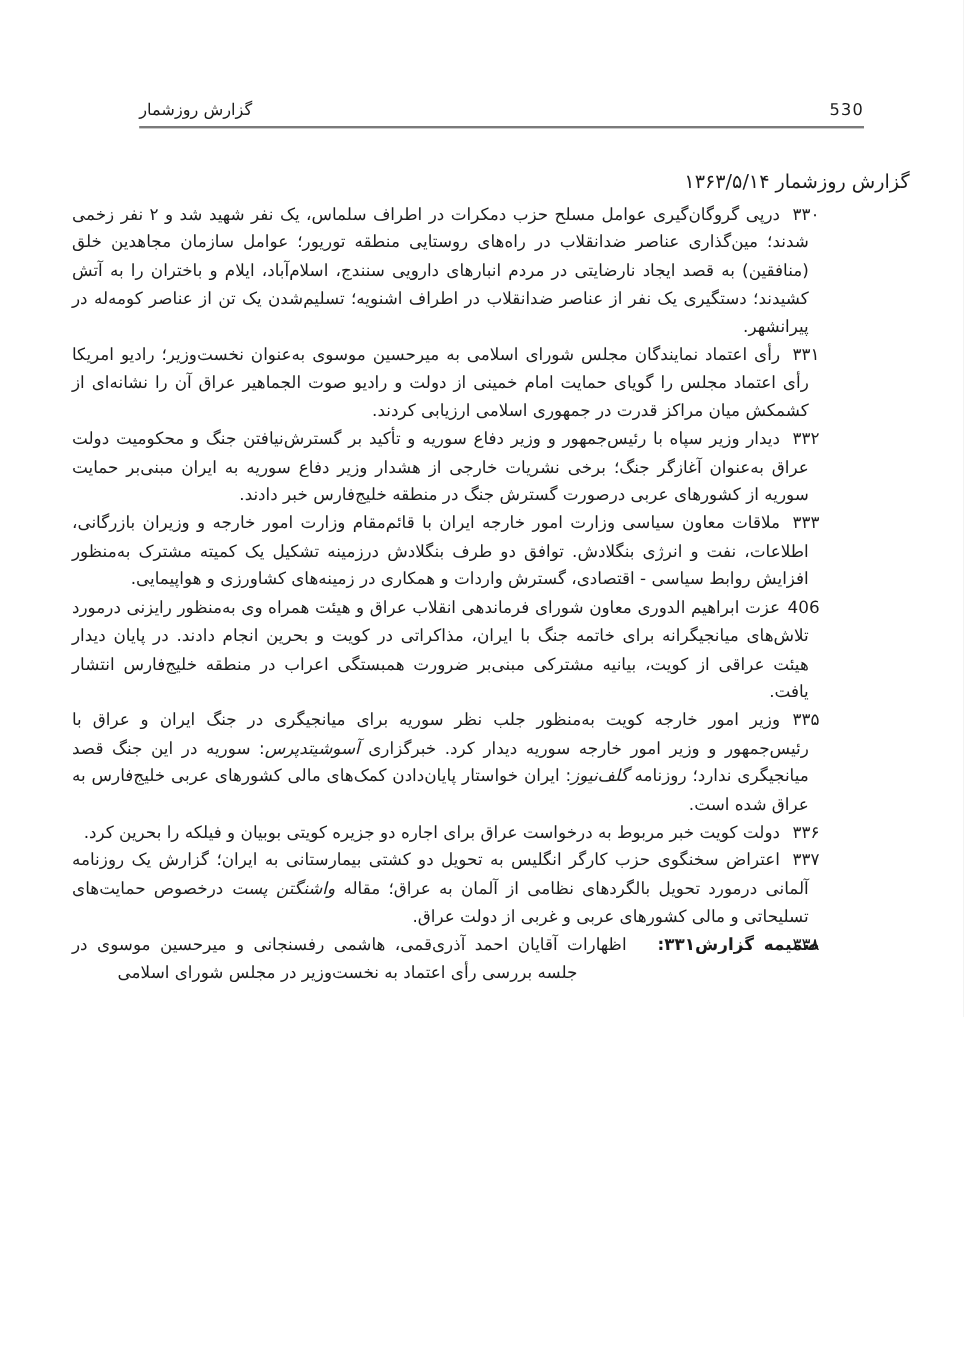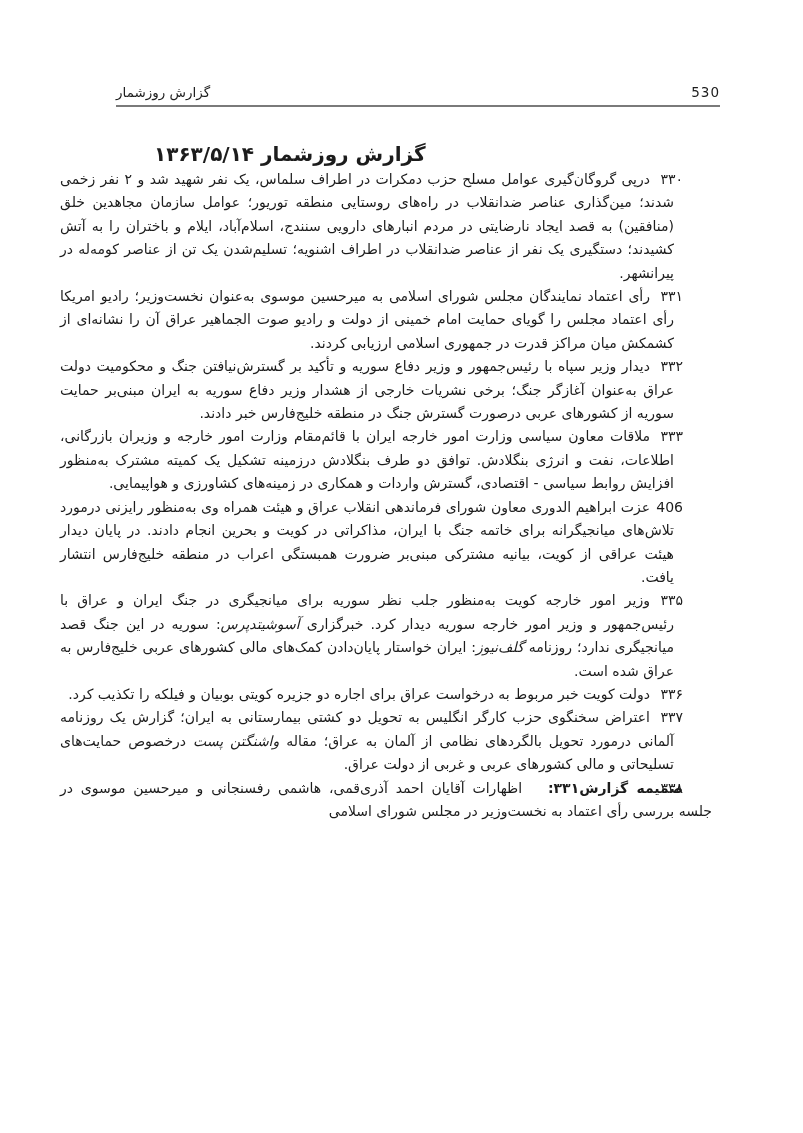--- a/index.html
+++ b/index.html
@@ -28,23 +28,23 @@
     padding-bottom: 5px;
     border-bottom: 2px solid #7a7a7a;
   }
   .page-number { letter-spacing: 1px; }
   
   .report-title {
     position: absolute;
     top: 142px;
     right: 45px;
     width: 604px;
-    text-align: left;
-    font-size: 20px;
-    font-weight: bold;
+    text-align: right;
+    font-size: 16px;
+    font-weight: normal;
   }
   
   .report-body {
     position: absolute;
     top: 168px;
     right: 129px;   
     left: 60px;     
     font-size: 14px;
     line-height: 23.4px;
     text-align: justify;
@@ -63,21 +63,21 @@
   .italic { font-style: italic; }
   .appendix-line1 {
     margin-right: -9px;        
     text-align: justify;
     text-align-last: justify;  
   }
   .appendix-label { font-weight: bold; margin-left: 18px; }
   .appendix-line2 {
     position: relative;
     right: -38px;              
-    text-align: right;
+    text-align: left;
   }
 </style>
 </head>
 <body>
 
 <div class="page">
 
   <div class="page-header">
     <span class="page-number">530</span>
     <span class="running-title">گزارش روزشمار</span>
@@ -86,21 +86,21 @@
   <div class="report-title">گزارش روزشمار ۱۳۶۳/۵/۱۴</div>
 
   <div class="report-body">
     <div>
         <div class="entry"><span class="entry-num">۳۳۰</span><span><span>درپی گروگان‌گیری عوامل مسلح حزب دمکرات در اطراف سلماس، یک نفر شهید شد و ۲ نفر زخمی شدند؛ مین‌گذاری عناصر ضدانقلاب در راه‌های روستایی منطقه توریور؛ عوامل سازمان مجاهدین خلق (منافقین) به قصد ایجاد نارضایتی در مردم انبارهای دارویی سنندج، اسلام‌آباد، ایلام و باختران را به آتش کشیدند؛ دستگیری یک نفر از عناصر ضدانقلاب در اطراف اشنویه؛ تسلیم‌شدن یک تن از عناصر کومه‌له در پیرانشهر.</span></span></div>
         <div class="entry"><span class="entry-num">۳۳۱</span><span><span>رأی اعتماد نمایندگان مجلس شورای اسلامی به میرحسین موسوی به‌عنوان نخست‌وزیر؛ رادیو امریکا رأی اعتماد مجلس را گویای حمایت امام خمینی از دولت و رادیو صوت الجماهیر عراق آن را نشانه‌ای از کشمکش میان مراکز قدرت در جمهوری اسلامی ارزیابی کردند.</span></span></div>
         <div class="entry"><span class="entry-num">۳۳۲</span><span><span>دیدار وزیر سپاه با رئیس‌جمهور و وزیر دفاع سوریه و تأکید بر گسترش‌نیافتن جنگ و محکومیت دولت عراق به‌عنوان آغازگر جنگ؛ برخی نشریات خارجی از هشدار وزیر دفاع سوریه به ایران مبنی‌بر حمایت سوریه از کشورهای عربی درصورت گسترش جنگ در منطقه خلیج‌فارس خبر دادند.</span></span></div>
         <div class="entry"><span class="entry-num">۳۳۳</span><span><span>ملاقات معاون سیاسی وزارت امور خارجه ایران با قائم‌مقام وزارت امور خارجه و وزیران بازرگانی، اطلاعات، نفت و انرژی بنگلادش. توافق دو طرف بنگلادش درزمینه تشکیل یک کمیته مشترک به‌منظور افزایش روابط سیاسی - اقتصادی، گسترش واردات و همکاری در زمینه‌های کشاورزی و هواپیمایی.</span></span></div>
         <div class="entry"><span class="entry-num">406</span><span><span>عزت ابراهیم الدوری معاون شورای فرماندهی انقلاب عراق و هیئت همراه وی به‌منظور رایزنی درمورد تلاش‌های میانجیگرانه برای خاتمه جنگ با ایران، مذاکراتی در کویت و بحرین انجام دادند. در پایان دیدار هیئت عراقی از کویت، بیانیه مشترکی مبنی‌بر ضرورت همبستگی اعراب در منطقه خلیج‌فارس انتشار یافت.</span></span></div>
         <div class="entry"><span class="entry-num">۳۳۵</span><span><span>وزیر امور خارجه کویت به‌منظور جلب نظر سوریه برای میانجیگری در جنگ ایران و عراق با رئیس‌جمهور و وزیر امور خارجه سوریه دیدار کرد. خبرگزاری </span><span class="italic">آسوشیتدپرس</span><span>: سوریه در این جنگ قصد میانجیگری ندارد؛ روزنامه </span><span class="italic">گلف‌نیوز</span><span>: ایران خواستار پایان‌دادن کمک‌های مالی کشورهای عربی خلیج‌فارس به عراق شده است.</span></span></div>
-        <div class="entry"><span class="entry-num">۳۳۶</span><span><span>دولت کویت خبر مربوط به درخواست عراق برای اجاره دو جزیره کویتی بوبیان و فیلکه را تکذیب کرد.</span></span></div>
+        <div class="entry"><span class="entry-num">۳۳۶</span><span><span>دولت کویت خبر مربوط به درخواست عراق برای اجاره دو جزیره کویتی بوبیان و فیلکه را بحرین کرد.</span></span></div>
         <div class="entry"><span class="entry-num">۳۳۷</span><span><span>اعتراض سخنگوی حزب کارگر انگلیس به تحویل دو کشتی بیمارستانی به ایران؛ گزارش یک روزنامه آلمانی درمورد تحویل بالگردهای نظامی از آلمان به عراق؛ مقاله </span><span class="italic">واشنگتن پست</span><span> درخصوص حمایت‌های تسلیحاتی و مالی کشورهای عربی و غربی از دولت عراق.</span></span></div>
         <div class="entry"><span class="entry-num">۳۳۸</span></div>
       </div>
 
     <div class="appendix">
       <div class="appendix-line1">
         <span class="appendix-label">ضمیمه گزارش۳۳۱:</span>
         <span> </span>
         <span class="appendix-text">اظهارات آقایان احمد آذری‌قمی، هاشمی رفسنجانی و میرحسین موسوی در</span>
       </div>

